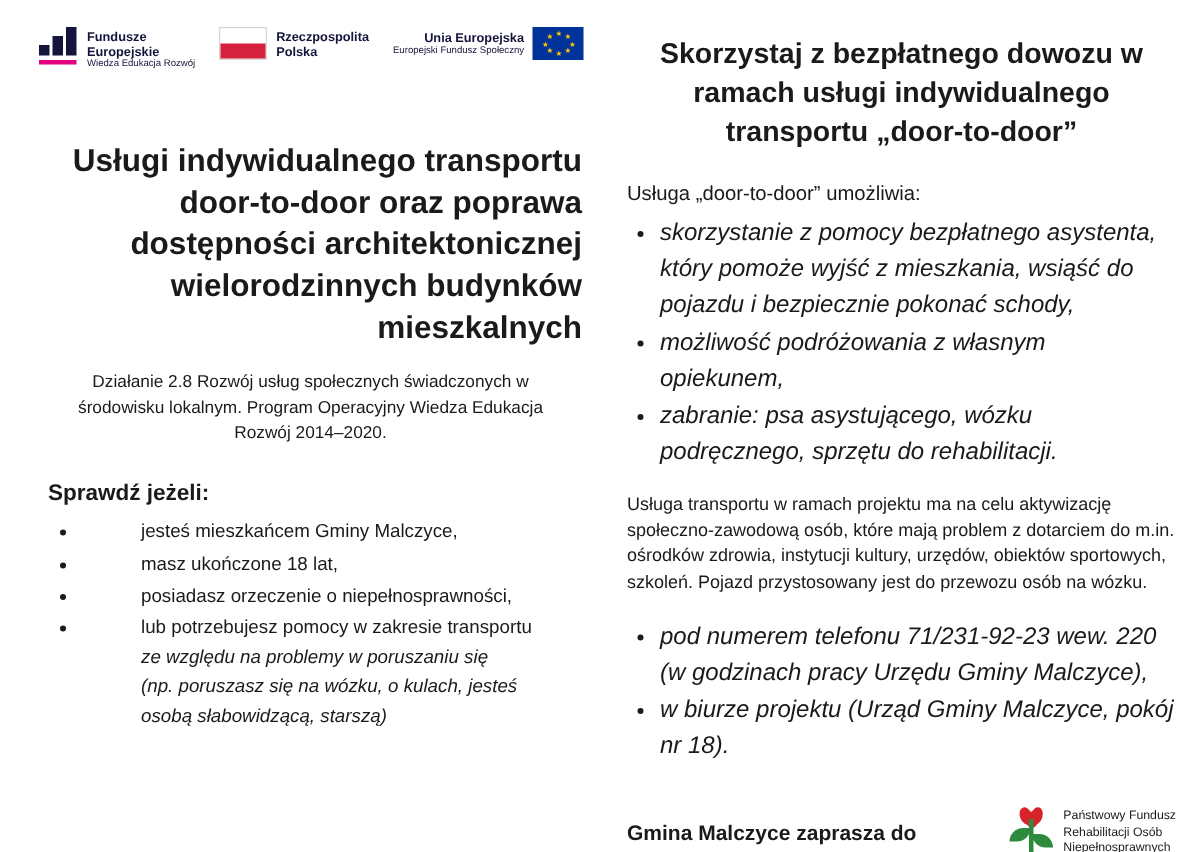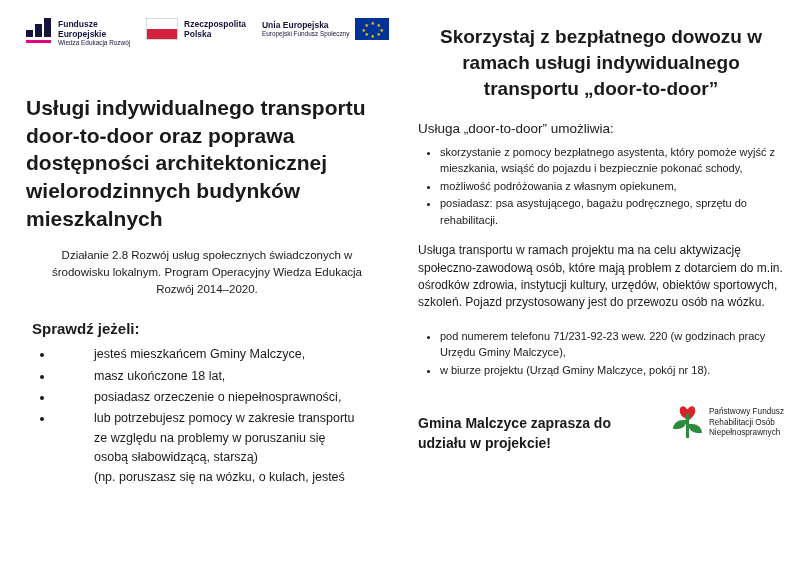--- a/index.html
+++ b/index.html
@@ -95,21 +95,21 @@
     color: #ffcc00;
     font-size: 5px;
     line-height: 5px;
   }
 
   
   h1.title-left {
     font-size: 21px;
     line-height: 1.32;
     font-weight: bold;
-    text-align: left;
+    text-align: right;
     margin: 22px 6px 14px 6px;
   }
   .subtitle-left {
     font-size: 11.5px;
     line-height: 1.5;
     text-align: center;
     margin: 0 14px 22px 14px;
   }
   h2.section {
     font-size: 15px;
@@ -121,39 +121,41 @@
     padding-left: 34px;
     font-size: 12.5px;
     line-height: 1.55;
   }
   ul.bullets li {
     margin-bottom: 2px;
     padding-left: 40px;
   }
   ul.bullets li .cont {
     display: block;
+    font-style: italic;
   }
 
   h1.title-right {
     font-size: 19px;
     line-height: 1.38;
     font-weight: bold;
     text-align: center;
     margin: 6px 4px 18px 4px;
   }
   h2.section-right {
     font-size: 13.5px;
     font-weight: normal;
     margin: 0 0 8px 0;
   }
   ul.bullets-right {
     margin: 0 0 14px 0;
     padding-left: 22px;
-    font-size: 11px;
+    font-size: 16px;
     line-height: 1.5;
+    font-style: italic;
   }
   ul.bullets-right li { margin-bottom: 1px; }
   p.body-right {
     font-size: 12px;
     line-height: 1.45;
     margin: 0 0 16px 0;
     text-align: left;
   }
   .invite {
     font-size: 14px;
@@ -241,21 +243,21 @@
           <div class="w"></div>
             <div class="r"></div>
         </div>
         <div class="logo-text">
           <span>Rzeczpospolita</span><br>
           <span>Polska</span>
         </div>
       </div>
 
       <div class="logo">
-        <div class="logo-text" style="text-align:left">
+        <div class="logo-text" style="text-align:right">
           <span>Unia Europejska</span>
           <span class="sub">Europejski Fundusz Społeczny</span>
         </div>
         <div class="eu-flag">
           <span class="eu-star" style="left:15px;top:3px;">★</span>
           <span class="eu-star" style="left:21px;top:5px;">★</span>
           <span class="eu-star" style="left:24px;top:10px;">★</span>
           <span class="eu-star" style="left:21px;top:14px;">★</span>
           <span class="eu-star" style="left:15px;top:16px;">★</span>
           <span class="eu-star" style="left:9px;top:14px;">★</span>
@@ -278,22 +280,22 @@
       </li>
       <li>
         <span>masz ukończone 18 lat,</span>
       </li>
       <li>
         <span>posiadasz orzeczenie o niepełnosprawności,</span>
       </li>
       <li>
         <span>lub potrzebujesz pomocy w zakresie transportu</span>
         <span class="cont">ze względu na problemy w poruszaniu się</span>
+        <span class="cont"> (np. poruszasz się na wózku, o kulach, jesteś</span>
         <span class="cont">osobą słabowidzącą, starszą)</span>
-        <span class="cont"> (np. poruszasz się na wózku, o kulach, jesteś</span>
       </li>
     </ul>
 
   </div>
 
   <div class="col-right">
 
     <h1 class="title-right">Skorzystaj z bezpłatnego dowozu w ramach usługi indywidualnego transportu „door-to-door”</h1>
 
     <h2 class="section-right">Usługa „door-to-door”  umożliwia:</h2>
@@ -301,21 +303,21 @@
     <ul class="bullets-right">
       <li>
         <span>skorzystanie z pomocy bezpłatnego asystenta,</span>
         <span class="cont">który pomoże wyjść z mieszkania, wsiąść do</span>
         <span class="cont">pojazdu i bezpiecznie pokonać schody,</span>
       </li>
       <li>
         <span>możliwość podróżowania z własnym opiekunem,</span>
       </li>
       <li>
-        <span>posiadasz: psa asystującego, bagażu podręcznego,</span>
+        <span>zabranie: psa asystującego, wózku podręcznego,</span>
         <span class="cont">sprzętu do rehabilitacji.</span>
       </li>
     </ul>
 
     <p class="body-right">Usługa transportu w ramach projektu ma na celu aktywizację społeczno-zawodową osób, które mają problem z dotarciem do m.in. ośrodków zdrowia, instytucji kultury, urzędów, obiektów sportowych,  szkoleń.  Pojazd przystosowany jest do przewozu osób na wózku.</p>
 
 
     <ul class="bullets-right">
       <li>
         <span>pod numerem telefonu 71/231-92-23 wew. 220</span>

